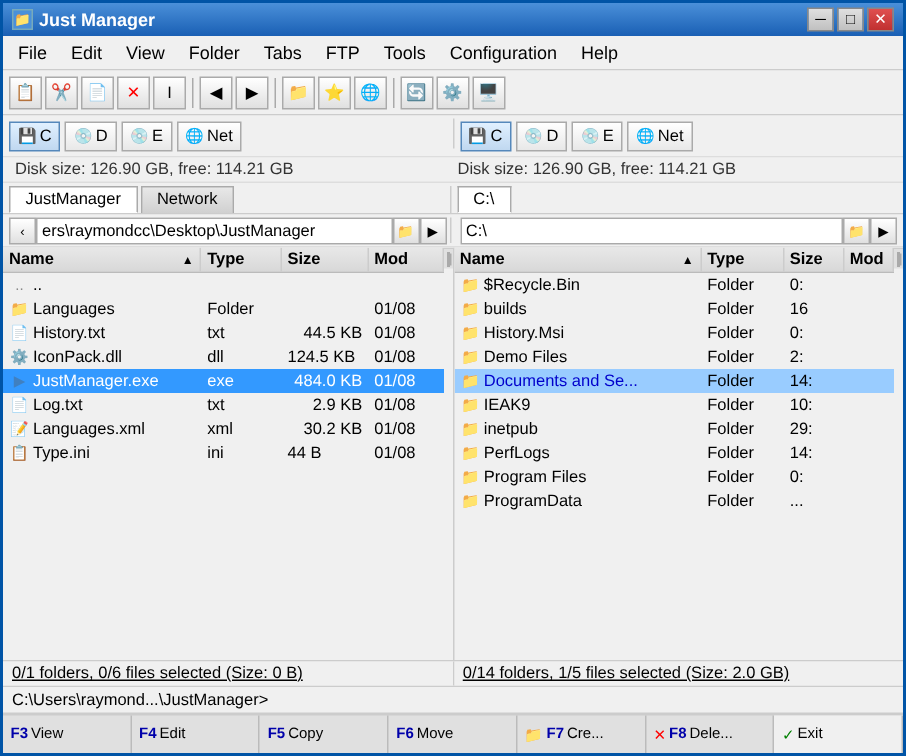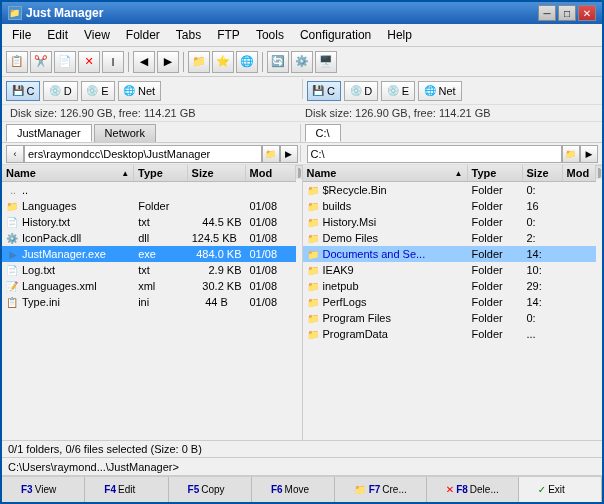--- a/index.html
+++ b/index.html
@@ -59,28 +59,28 @@
     .file-row { display: flex; align-items: center; padding: 1px 0; cursor: pointer; }
     .file-row.selected { background: #3399ff; color: white; }
     .file-row.highlighted { background: #99ccff; }
     .file-cell { padding: 0 4px; font-size: 11px; overflow: hidden; text-overflow: ellipsis; white-space: nowrap; }
     .file-icon { width: 14px; height: 14px; display: inline-flex; align-items: center; justify-content: center; font-size: 10px; margin-right: 2px; flex-shrink: 0; }
     .file-name-cell { display: flex; align-items: center; }
     .h-scroll { height: 14px; background: #e0e0e0; border-top: 1px solid #ccc; display: flex; align-items: center; }
     .h-scroll-bar { flex: 1; height: 10px; margin: 2px; background: #f0f0f0; border: 1px solid #aaa; position: relative; }
     .h-scroll-thumb { position: absolute; left: 0; width: 30%; height: 100%; background: linear-gradient(to bottom, #e0e0e0, #c8c8c8); border: 1px solid #aaa; }
     
-    .status-bars { display: flex; gap: 0; border-bottom: 1px solid #ccc; }
+    .status-bars { display: flex; gap: 0; border-bottom: 1px solid #ccc; text-decoration: underline; }
     .status-bar { flex: 1; padding: 2px 6px; font-size: 11px; background: #f0f0f0; border-right: 1px solid #ccc; }
     .status-bar:last-child { border-right: none; }
     
     .cmd-bar { padding: 2px 6px; font-size: 11px; background: #f0f0f0; border-bottom: 1px solid #ccc; height: 18px; display: flex; align-items: center; }
     
     .fn-bar { display: flex; background: #e0e0e0; border-top: 1px solid #ccc; height: 26px; }
-    .fn-btn { flex: 1; display: flex; align-items: center; padding: 0 19px; border-right: 1px solid #bbb; cursor: pointer; font-size: 10px; gap: 2px; }
+    .fn-btn { flex: 1; display: flex; align-items: center; padding: 0 5px; border-right: 1px solid #bbb; cursor: pointer; font-size: 10px; gap: 2px; }
     .fn-btn.exit { background: #f0f0f0; }
     .fn-key { font-weight: bold; color: #0000aa; font-size: 10px; }
     .fn-label { font-size: 10px; }
     .fn-icon { font-size: 10px; }
     
     .folder-icon { color: #f0a000; }
     .txt-icon { color: #666; }
     .dll-icon { color: #888; }
     .exe-icon { color: #4080c0; }
     .ini-icon { color: #888; }
@@ -291,21 +291,21 @@
     <div class="file-cell col-type">xml</div>
     <div class="file-cell col-size" style="text-align:right">30.2 KB</div>
     <div class="file-cell col-mod">01/08</div>
   </div>
             <div class="file-row">
     <div class="file-cell file-name-cell col-name" style="">
       <span class="file-icon ini-icon">📋</span>
       <span>Type.ini</span>
     </div>
     <div class="file-cell col-type">ini</div>
-    <div class="file-cell col-size" style="text-align:center">44 B</div>
+    <div class="file-cell col-size" style="text-align:left">44 B</div>
     <div class="file-cell col-mod">01/08</div>
   </div>
           </div>
       </div>
       <div class="h-scroll">
         <div class="h-scroll-bar">
           <div class="h-scroll-thumb"></div>
         </div>
       </div>
     </div>
@@ -417,20 +417,21 @@
       <div class="h-scroll">
         <div class="h-scroll-bar">
           <div class="h-scroll-thumb"></div>
         </div>
       </div>
     </div>
   </div>
 
   <div class="status-bars">
     <div class="status-bar">0/1 folders, 0/6 files selected (Size: 0 B)</div>
+    <div class="status-bar">0/14 folders, 1/5 files selected (Size: 2.0 GB)</div>
   </div>
 
   <div class="cmd-bar">
     <span>C:\Users\raymond...\JustManager&gt;</span>
   </div>
 
   <div class="fn-bar">
     <div class="fn-btn">
       <span class="fn-key">F3</span>
       <span class="fn-label">View</span>

